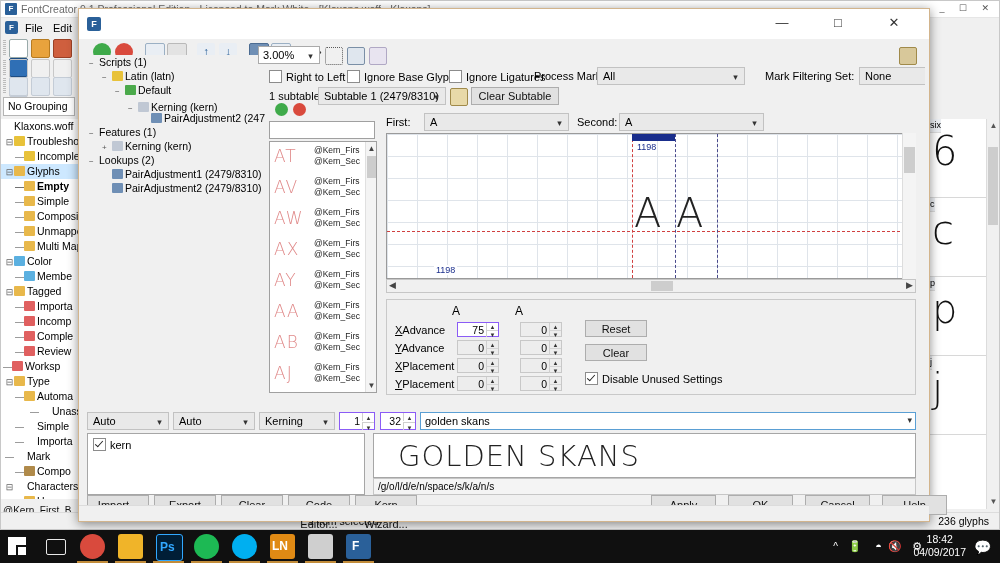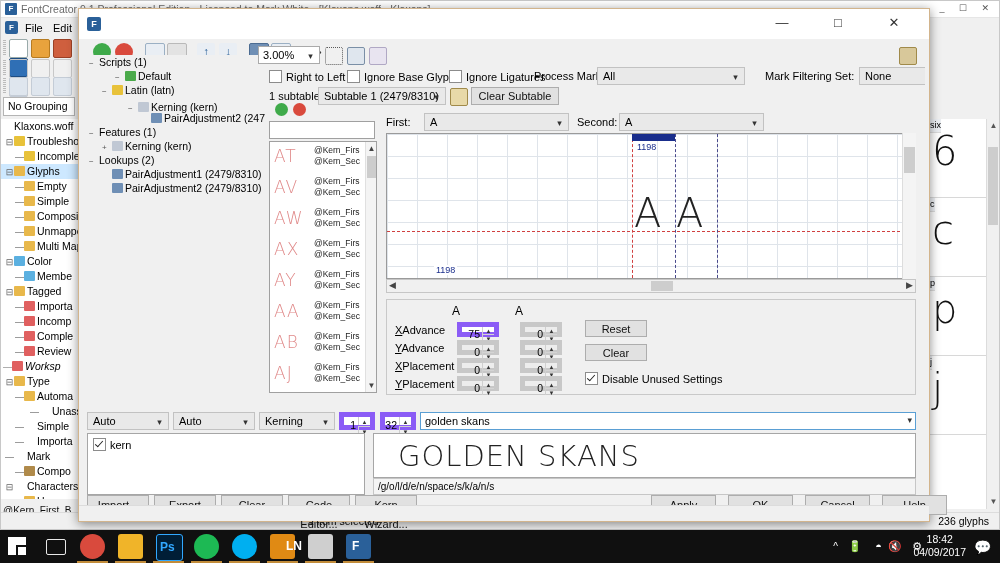--- a/index.html
+++ b/index.html
@@ -103,21 +103,21 @@
     background-size:30px 22px;}
   .vline{position:absolute;top:0;bottom:0;width:0;border-left:1px dashed;}
   .hline{position:absolute;left:0;right:0;height:0;border-top:1px dashed;}
   #canvas-hsb{position:absolute;left:307px;top:270px;width:530px;height:14px;background:#f0f0f0;border:1px solid #c6c6c6;
     box-sizing:border-box;}
   #canvas-hsb .thumb{position:absolute;left:264px;top:1px;width:22px;height:10px;background:#cdcdcd;}
   #canvas-vsb{position:absolute;left:823px;top:124px;width:14px;height:146px;background:#f4f4f4;border-left:1px solid #ddd;box-sizing:border-box;}
   #canvas-vsb .thumb{position:absolute;left:1px;top:14px;width:11px;height:26px;background:#cdcdcd;}
   
   #valbox{position:absolute;left:307px;top:290px;width:530px;height:96px;background:#f0f0f0;border:1px solid #c9c9c9;box-sizing:border-box;}
-  .spin{position:absolute;width:42px;height:15px;background:#fff;border:5px solid #8b5cf6;box-sizing:border-box;}
+  .spin{position:absolute;width:42px;height:15px;background:#fff;border:1px solid #8b5cf6;box-sizing:border-box;}
   .spin.gray{background:#ededed;border-color:#c8c8c8;}
   .spin .v{position:absolute;right:14px;top:1px;font-size:10.5px;}
   .spin .ar{position:absolute;right:0;top:0;width:12px;height:13px;border-left:1px solid #cfcfcf;
     font-size:6px;line-height:6px;text-align:center;color:#333;padding-top:1px;box-sizing:border-box;}
   .vlbl{position:absolute;font-size:11px;}
   .vlbl u{text-decoration:underline;}
   
   #featbox{position:absolute;left:8px;top:424px;width:278px;height:62px;background:#fff;border:1px solid #a6a6a6;box-sizing:border-box;}
   #sampbox{position:absolute;left:294px;top:424px;width:543px;height:45px;background:#fff;border:1px solid #a6a6a6;box-sizing:border-box;}
   #codebox{position:absolute;left:294px;top:469px;width:543px;height:17px;background:#f4f4f4;border:1px solid #c6c6c6;
@@ -182,33 +182,33 @@
     </div>
   </div>
 
   <div id="grouping">No Grouping</div>
 
   <div id="fc-tree">
       <div class="row" style="padding-left: 4px;"><span class="tw"></span><span>Klaxons.woff</span></div>
       <div class="row" style="padding-left: 4px;"><span class="tw">⊟</span><span class="tico" style="background: rgb(232, 194, 58);"></span><span>Troubleshootin</span></div>
       <div class="row" style="padding-left: 14px;"><span class="tw">—</span><span class="tico" style="background: rgb(232, 194, 58);"></span><span>Incomplete</span></div>
       <div class="row sel" style="padding-left: 4px;"><span class="tw">⊟</span><span class="tico" style="background: rgb(232, 184, 75);"></span><span>Glyphs</span></div>
-      <div class="row" style="padding-left: 14px;"><span class="tw">—</span><span class="tico" style="background: rgb(232, 184, 75);"></span><span>Empty</span></div>
+      <div class="row" style="padding-left: 14px; font-weight: bold;"><span class="tw">—</span><span class="tico" style="background: rgb(232, 184, 75);"></span><span>Empty</span></div>
       <div class="row" style="padding-left: 14px;"><span class="tw">—</span><span class="tico" style="background: rgb(232, 184, 75);"></span><span>Simple</span></div>
       <div class="row" style="padding-left: 14px;"><span class="tw">—</span><span class="tico" style="background: rgb(232, 184, 75);"></span><span>Composite</span></div>
       <div class="row" style="padding-left: 14px;"><span class="tw">—</span><span class="tico" style="background: rgb(232, 184, 75);"></span><span>Unmapped</span></div>
       <div class="row" style="padding-left: 14px;"><span class="tw">—</span><span class="tico" style="background: rgb(232, 184, 75);"></span><span>Multi Mapp</span></div>
       <div class="row" style="padding-left: 4px;"><span class="tw">⊟</span><span class="tico" style="background: rgb(91, 176, 224);"></span><span>Color</span></div>
       <div class="row" style="padding-left: 14px;"><span class="tw">—</span><span class="tico" style="background: rgb(91, 176, 224);"></span><span>Membe</span></div>
       <div class="row" style="padding-left: 4px;"><span class="tw">⊟</span><span class="tico" style="background: rgb(232, 184, 75);"></span><span>Tagged</span></div>
       <div class="row" style="padding-left: 14px;"><span class="tw">—</span><span class="tico" style="background: rgb(224, 96, 96);"></span><span>Importa</span></div>
       <div class="row" style="padding-left: 14px;"><span class="tw">—</span><span class="tico" style="background: rgb(224, 96, 96);"></span><span>Incomp</span></div>
       <div class="row" style="padding-left: 14px;"><span class="tw">—</span><span class="tico" style="background: rgb(224, 96, 96);"></span><span>Comple</span></div>
       <div class="row" style="padding-left: 14px;"><span class="tw">—</span><span class="tico" style="background: rgb(224, 96, 96);"></span><span>Review</span></div>
-      <div class="row" style=" font-style: italic;"><span class="tw">—</span><span class="tico" style="background: rgb(224, 96, 96);"></span><span>Worksp</span></div>
+      <div class="row" style=""><span class="tw">—</span><span class="tico" style="background: rgb(224, 96, 96);"></span><span>Worksp</span></div>
       <div class="row" style="padding-left: 4px;"><span class="tw">⊟</span><span class="tico" style="background: rgb(232, 184, 75);"></span><span>Type</span></div>
       <div class="row" style="padding-left: 14px;"><span class="tw">—</span><span class="tico" style="background: rgb(232, 184, 75);"></span><span>Automa</span></div>
       <div class="row" style="padding-left: 29px;"><span class="tw">—</span><span class="tico" style="background: transparent;"></span><span>Unassig</span></div>
       <div class="row" style="padding-left: 14px;"><span class="tw">—</span><span class="tico" style="background: transparent;"></span><span>Simple</span></div>
       <div class="row" style="padding-left: 14px;"><span class="tw">—</span><span class="tico" style="background: transparent;"></span><span>Importa</span></div>
       <div class="row" style="padding-left: 4px;"><span class="tw">—</span><span class="tico" style="background: transparent;"></span><span>Mark</span></div>
       <div class="row" style="padding-left: 14px;"><span class="tw">—</span><span class="tico" style="background: rgb(176, 138, 74);"></span><span>Compo</span></div>
       <div class="row" style="padding-left: 4px;"><span class="tw">⊟</span><span class="tico" style="background: transparent;"></span><span>Characters</span></div>
       <div class="row" style="padding-left: 14px;"><span class="tw">—</span><span class="tico" style="background: rgb(232, 184, 75);"></span><span>Uppercase </span></div>
     </div>
@@ -262,22 +262,22 @@
     <div class="dtb" style="left:88px;background:#e3e3e3;border:1px solid #b9b9b9;"></div>
     <div class="dtb" style="left:118px;background:#e9eef4;color:#2a6099;text-align:center;line-height:18px;font-size:12px;">↑</div>
     <div class="dtb" style="left:140px;background:#e9eef4;color:#2a6099;text-align:center;line-height:18px;font-size:12px;">↓</div>
     <div class="dtb" style="left:170px;background:#6f8fb5;border:1px solid #4c6c92;"></div>
     <div class="dtb" style="left:192px;background:#e9eef4;border:1px solid #9bb0c4;color:#2a6099;text-align:center;line-height:18px;font-size:10px;">A✓</div>
     <div class="chev">»</div>
   </div>
 
   <div id="otd-tree" style="position:absolute;left:6px;top:46px;width:180px;height:330px;background:#f0f0f0;overflow:hidden;">
       <div style="height: 14px; line-height: 14px; white-space: nowrap; font-size: 10.5px; padding-left: 4px; position: relative;"><span style="display: inline-block; width: 10px; color: rgb(85, 85, 85); font-size: 8px;">−</span><span>Scripts (1)</span></div>
+      <div style="height: 14px; line-height: 14px; white-space: nowrap; font-size: 10.5px; padding-left: 17px; position: relative;"><span style="display: inline-block; width: 10px; color: rgb(85, 85, 85); font-size: 8px;">−</span><span class="tico" style="background: rgb(232, 194, 58);"></span><span>Latin (latn)</span></div>
       <div style="height: 14px; line-height: 14px; white-space: nowrap; font-size: 10.5px; padding-left: 30px; position: relative;"><span style="display: inline-block; width: 10px; color: rgb(85, 85, 85); font-size: 8px;">−</span><span class="tico" style="background: rgb(74, 169, 74);"></span><span>Default</span></div>
-      <div style="height: 14px; line-height: 14px; white-space: nowrap; font-size: 10.5px; padding-left: 17px; position: relative;"><span style="display: inline-block; width: 10px; color: rgb(85, 85, 85); font-size: 8px;">−</span><span class="tico" style="background: rgb(232, 194, 58);"></span><span>Latin (latn)</span></div>
       <div style="height: 14px; line-height: 20px; white-space: nowrap; font-size: 10.5px; padding-left: 43px; position: relative;"><span style="display: inline-block; width: 10px; color: rgb(85, 85, 85); font-size: 8px;">−</span><span class="tico" style="background: rgb(192, 200, 212);"></span><span>Kerning (kern)</span></div>
       <div style="height: 14px; line-height: 14px; white-space: nowrap; font-size: 10.5px; padding-left: 56px; position: relative;"><span style="display: inline-block; width: 10px; color: rgb(85, 85, 85); font-size: 8px;"></span><span class="tico" style="background: rgb(111, 143, 181);"></span><span>PairAdjustment2 (2479/</span></div>
       <div style="height: 14px; line-height: 14px; white-space: nowrap; font-size: 10.5px; padding-left: 4px; position: relative;"><span style="display: inline-block; width: 10px; color: rgb(85, 85, 85); font-size: 8px;">−</span><span>Features (1)</span></div>
       <div style="height: 14px; line-height: 14px; white-space: nowrap; font-size: 10.5px; padding-left: 17px; position: relative;"><span style="display: inline-block; width: 10px; color: rgb(85, 85, 85); font-size: 8px;">+</span><span class="tico" style="background: rgb(192, 200, 212);"></span><span>Kerning (kern)</span></div>
       <div style="height: 14px; line-height: 14px; white-space: nowrap; font-size: 10.5px; padding-left: 4px; position: relative;"><span style="display: inline-block; width: 10px; color: rgb(85, 85, 85); font-size: 8px;">−</span><span>Lookups (2)</span></div>
       <div style="height: 14px; line-height: 14px; white-space: nowrap; font-size: 10.5px; padding-left: 17px; position: relative;"><span style="display: inline-block; width: 10px; color: rgb(85, 85, 85); font-size: 8px;"></span><span class="tico" style="background: rgb(111, 143, 181);"></span><span>PairAdjustment1 (2479/8310) &lt;- n</span></div>
       <div style="height: 14px; line-height: 14px; white-space: nowrap; font-size: 10.5px; padding-left: 17px; position: relative;"><span style="display: inline-block; width: 10px; color: rgb(85, 85, 85); font-size: 8px;"></span><span class="tico" style="background: rgb(111, 143, 181);"></span><span>PairAdjustment2 (2479/8310)</span></div>
     </div>
 
   <div class="combo" style="left:179px;top:37px;width:62px;height:18px;">
@@ -545,21 +545,21 @@
       <div class="tbrun" style="left: 115px; width: 31px;"></div>
       <div class="tbicon" style="left: 156px; background: rgb(0, 30, 54); border: 1px solid rgb(49, 168, 255);">
         <span style="color:#31a8ff;font-size:12px;font-weight:bold;line-height:25px;padding-left:3px;display:block;">Ps</span>
       </div>
       <div class="tbrun" style="left: 153px; width: 31px;"></div>
       <div class="tbicon" style="left: 194px; background: rgb(29, 185, 84); border-radius: 50%;"></div>
       <div class="tbrun" style="left: 191px; width: 31px;"></div>
       <div class="tbicon" style="left: 232px; background: rgb(0, 175, 240); border-radius: 50%;"></div>
       <div class="tbrun" style="left: 229px; width: 31px;"></div>
       <div class="tbicon" style="left: 270px; background: rgb(224, 138, 20);">
-        <span style="color:#fff;font-size:12px;font-weight:bold;line-height:25px;padding-left:16px;display:block;">LN</span>
+        <span style="color:#fff;font-size:12px;font-weight:bold;line-height:25px;padding-left:2px;display:block;">LN</span>
       </div>
       <div class="tbrun" style="left: 267px; width: 31px;"></div>
       <div class="tbicon" style="left: 308px; background: rgb(207, 207, 207);"></div>
       <div class="tbrun" style="left: 305px; width: 31px;"></div>
       <div class="tbicon" style="left: 346px; background: rgb(42, 96, 153);">
         <span style="color:#fff;font-size:12px;font-weight:bold;line-height:25px;padding-left:6px;display:block;">F</span>
       </div>
       <div class="tbrun" style="left: 343px; width: 31px;"></div>
     </div>
   <div id="tray">

